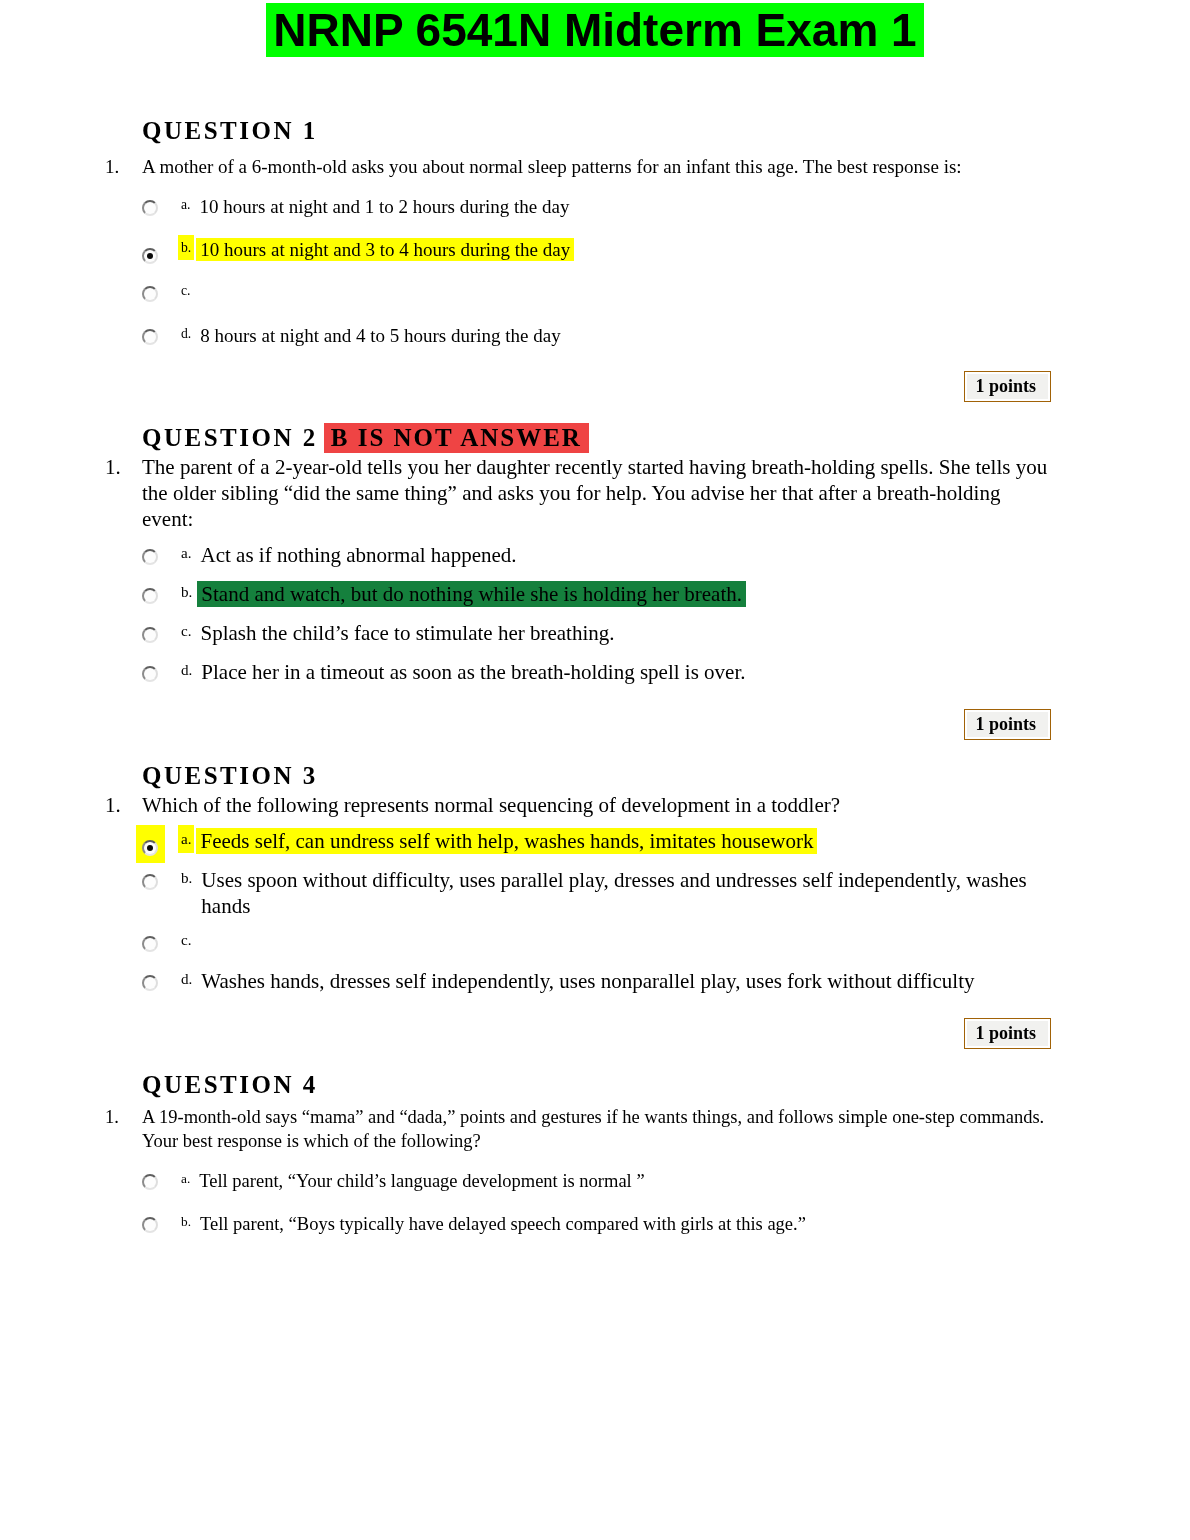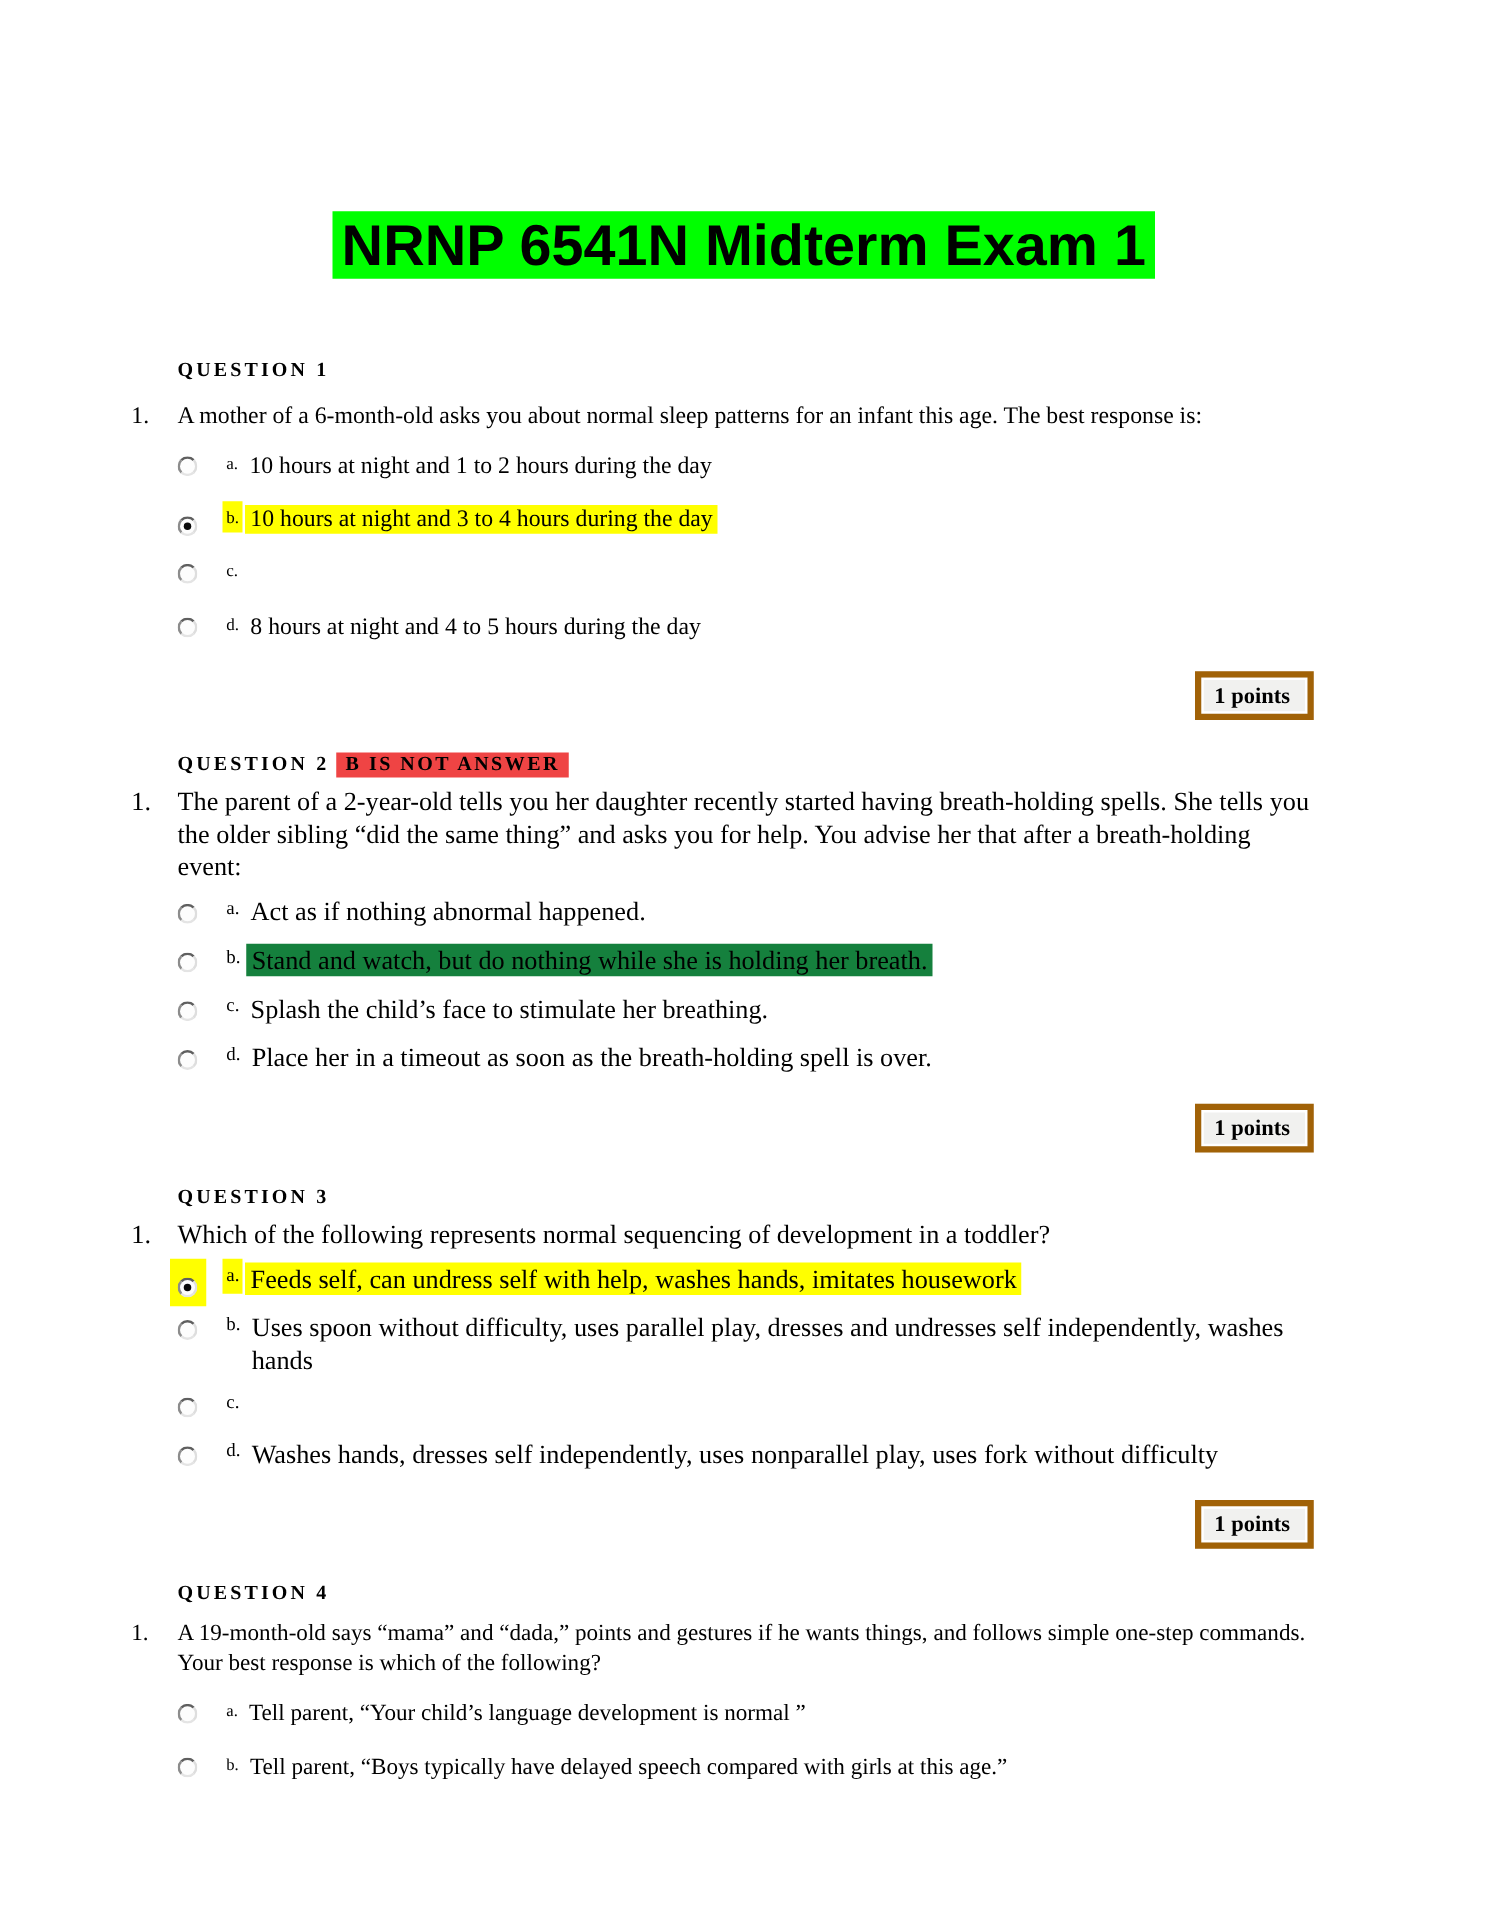--- a/index.html
+++ b/index.html
@@ -1,41 +1,41 @@
 <!DOCTYPE html>
 <html><head>
 <meta charset="utf-8">
 <style>
   html,body { margin:0; padding:0; }
   body {
     width:1190px; min-height:1540px;
     background:#ffffff; color:#000000;
     font-family:"Liberation Serif", serif;
   }
-  .page { width:1190px; min-height:1540px; padding-top:166px; box-sizing:border-box; }
+  .page { width:1190px; min-height:1540px; box-sizing:border-box; }
 
   
   .title {
     text-align:center;
     font-family:"Liberation Sans", sans-serif;
     font-weight:bold;
     font-size:46px;
     line-height:61px;
     margin:0 0 58px 0;
   }
   .title .hl-green { background:#00ff00; padding:1px 7px; }
 
   
   .content { margin-left:105px; width:946px; }
 
   section.question { margin:0; }
   .qheader {
     margin-left:37px;
     font-weight:bold;
-    font-size:16px;
+    font-size:25px;
     letter-spacing:2.5px;
     line-height:24px;
     margin-top:24px;
   }
   .qbadge {
     background:#ef4444;
     padding:1px 7px 2px 7px;
     margin-left:6px;
     letter-spacing:2px;
   }
@@ -88,21 +88,21 @@
   .size-l .qbody { margin-top:4px; }
   .size-l .option { margin-top:10px; }
   .size-s { font-size:18.5px; line-height:24px; }
   .size-s .qbody { margin-top:8px; }
   .size-s .option { margin-top:16px; }
 
   .points-row { text-align:right; margin-top:21px; margin-bottom:3px; }
   .points {
     display:inline-block;
     background:#f1f1ef;
-    border:5px solid #a16207;
+    border:1px solid #a16207;
     box-shadow:inset 0 0 0 2px #ffffff;
     padding:3px 14px 4px 10px;
     font-weight:bold;
     font-size:18px;
     line-height:22px;
   }
 </style>
 </head>
 <body>
 

